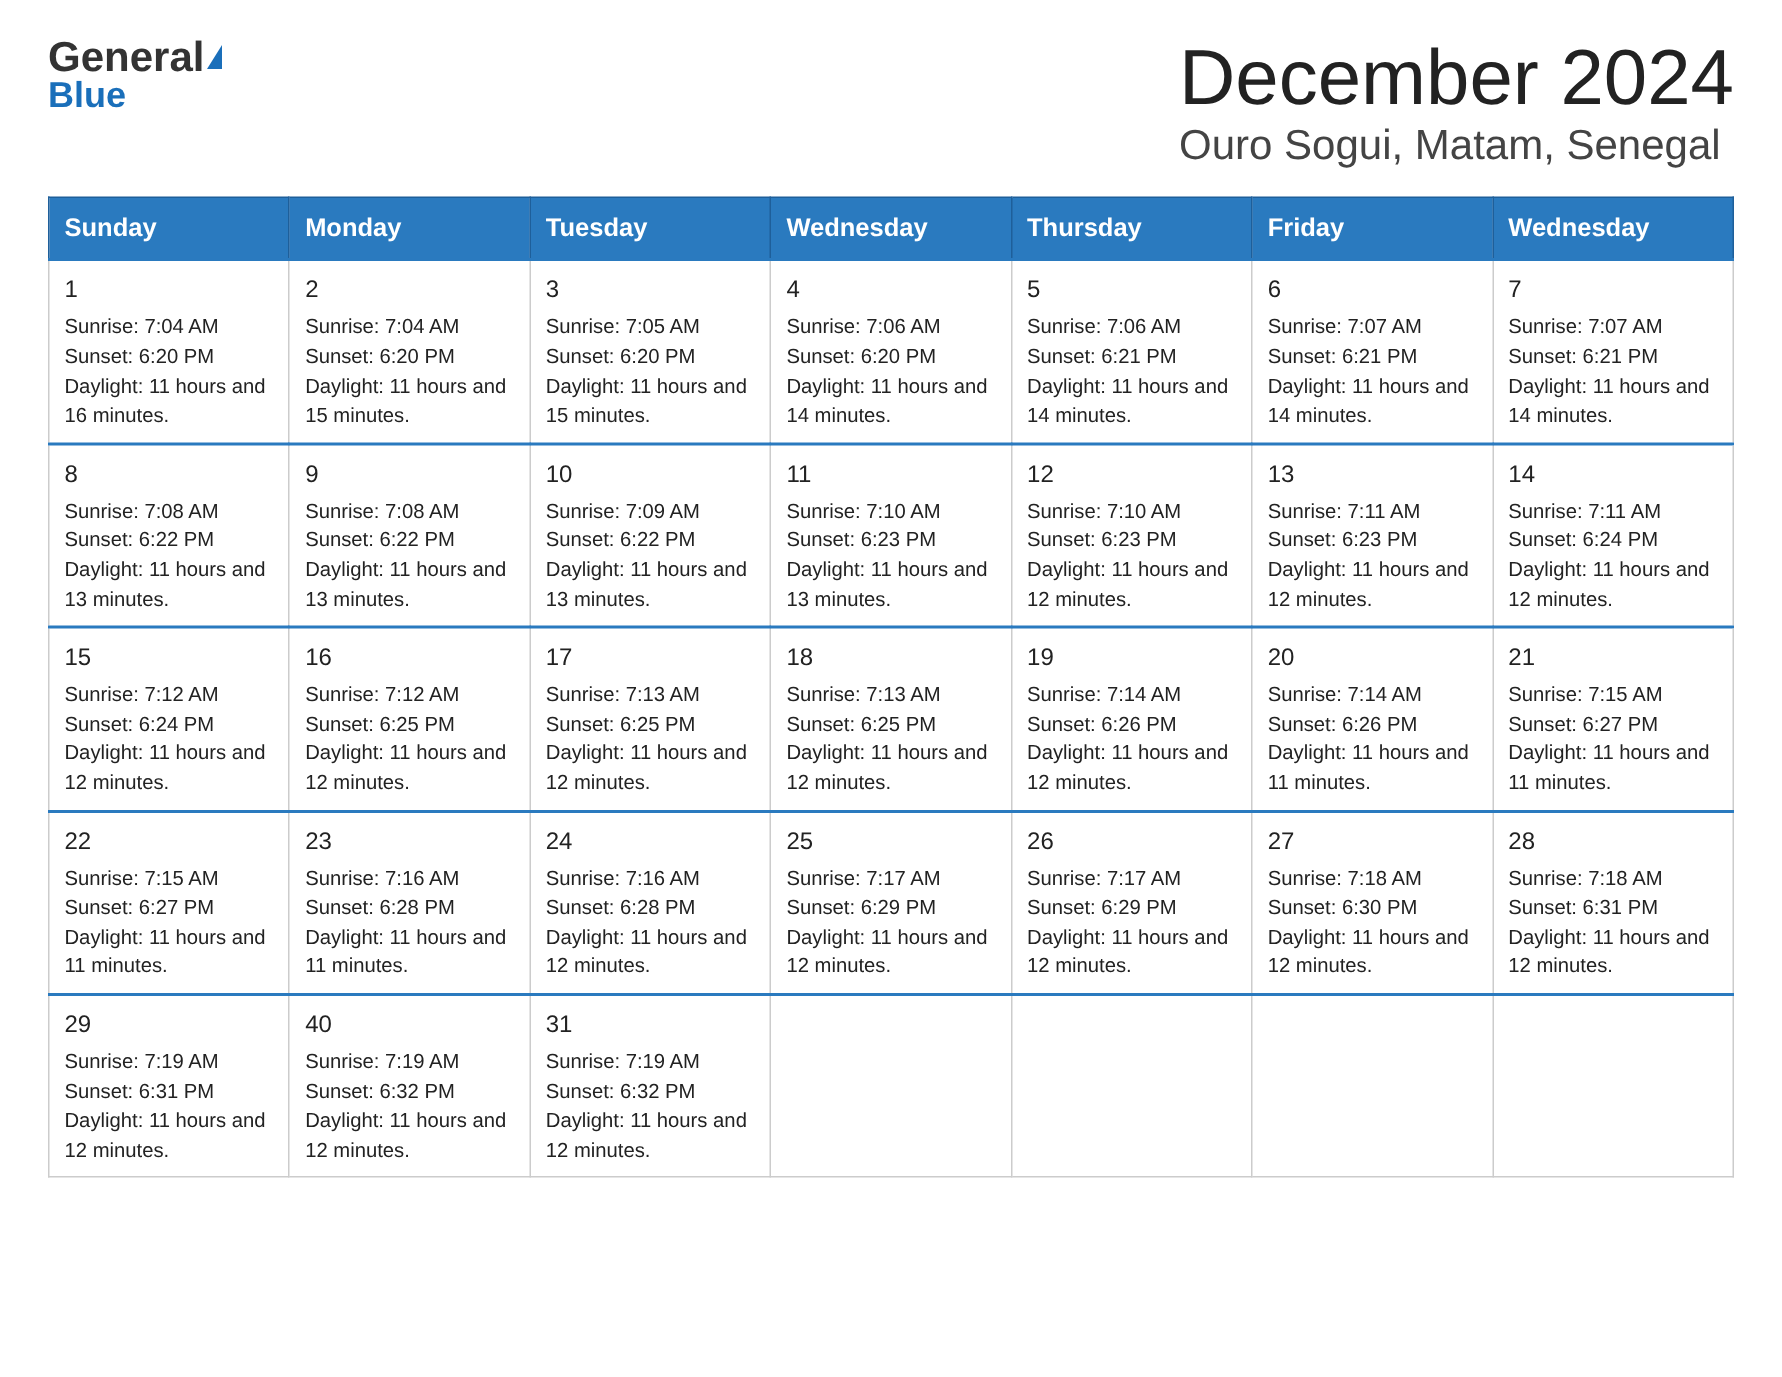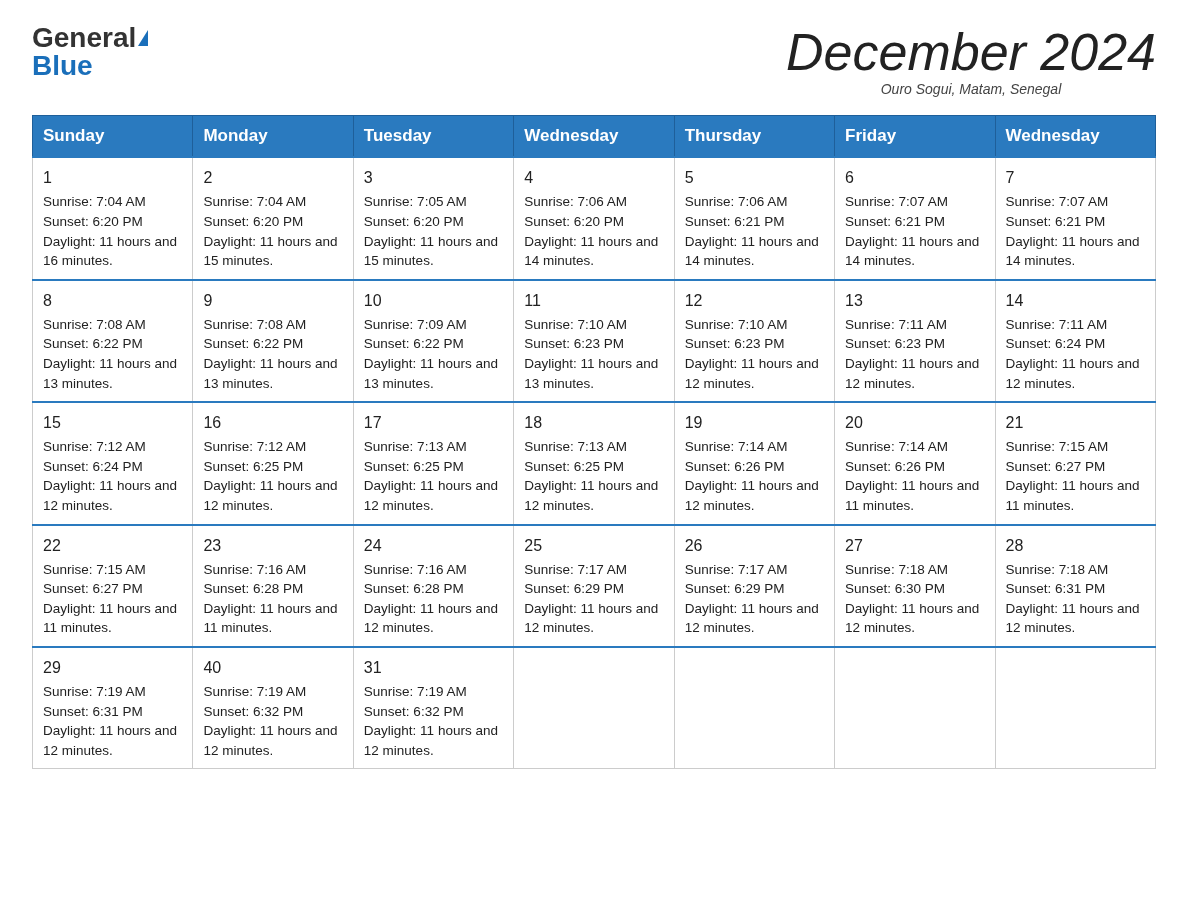--- a/index.html
+++ b/index.html
@@ -22,46 +22,45 @@
       flex-direction: column;
       align-items: flex-start;
     }
     .logo-text-general {
       font-size: 28px;
       font-weight: bold;
       color: #333;
       line-height: 1;
     }
     .logo-text-blue {
-      font-size: 28px;
+      font-size: 24px;
       font-weight: bold;
       color: #1a6fba;
       line-height: 1;
     }
     .logo-triangle {
       display: inline-block;
       width: 0;
       height: 0;
       border-left: 10px solid transparent;
       border-bottom: 16px solid #1a6fba;
       margin-left: 2px;
       vertical-align: middle;
     }
     .title-block {
-      text-align: center;
-      font-style: italic;
+      text-align: left;
     }
     .title-block h1 {
       font-size: 52px;
       font-weight: normal;
       color: #222;
       line-height: 1.1;
     }
     .title-block h2 {
-      font-size: 14px;
+      font-size: 28px;
       font-weight: normal;
       color: #444;
     }
     .calendar {
       width: 100%;
       border-collapse: collapse;
       border: 1.5px solid #aaa;
     }
     .calendar thead tr th {
       background-color: #2a7abf;

